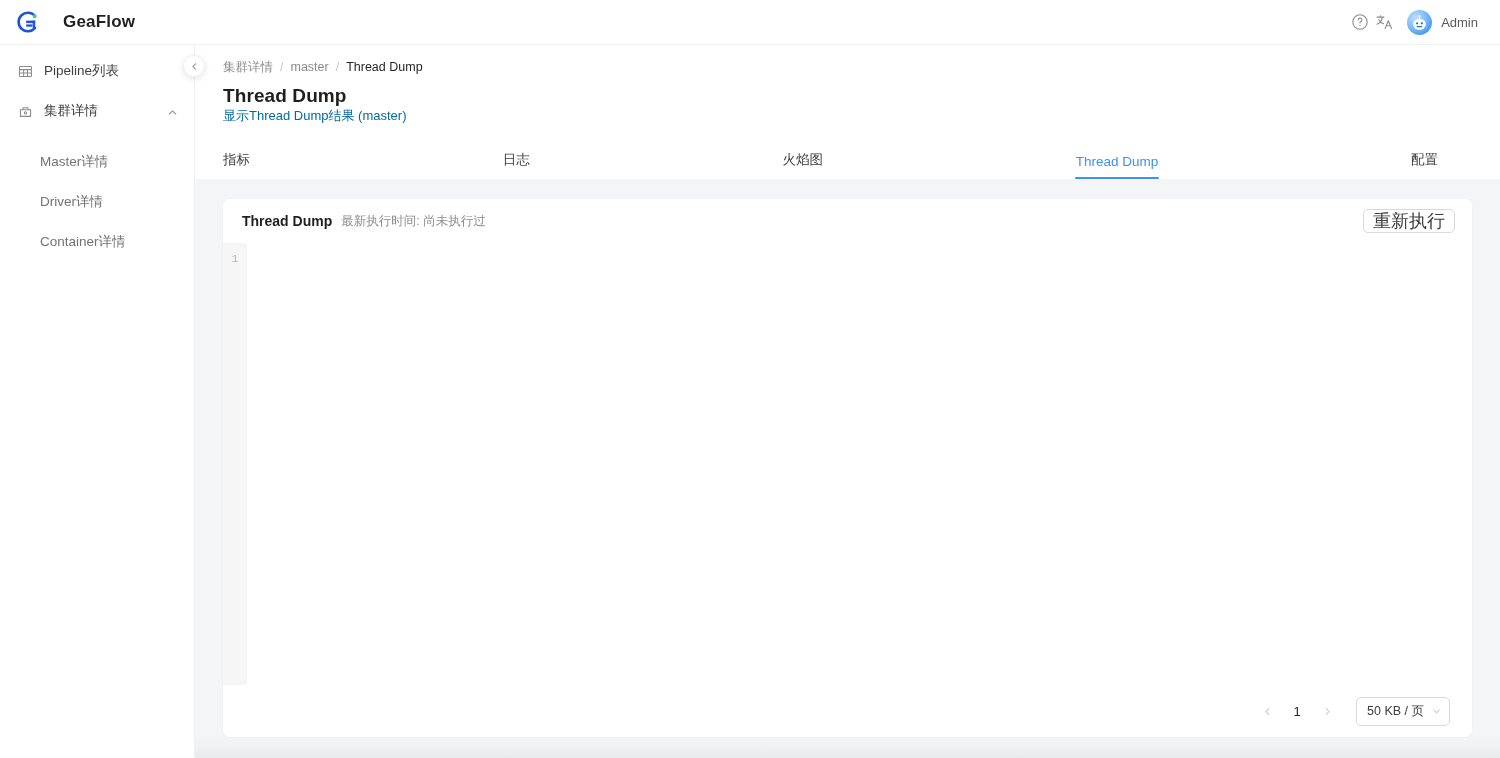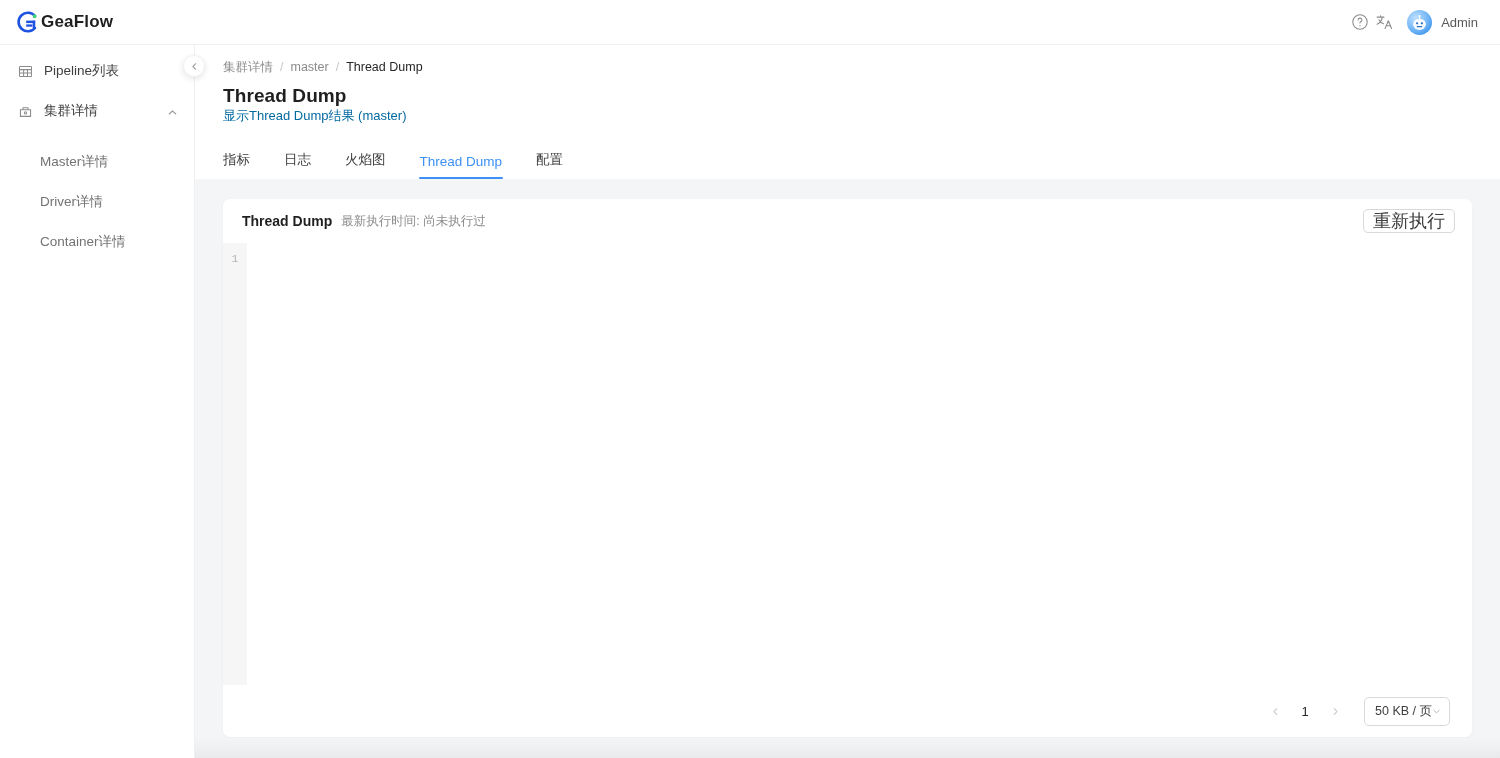--- a/index.html
+++ b/index.html
@@ -12,21 +12,21 @@
   }
 
   .app { position: relative; width: 1500px; height: 758px; background: #ffffff; }
 
   
   .topbar {
     position: absolute; top: 0; left: 0; width: 1500px; height: 45px;
     background: #ffffff; border-bottom: 1px solid #f0f0f0;
     display: flex; align-items: center; z-index: 20;
   }
-  .brand { display: flex; align-items: center; gap: 1px; padding-left: 14px; width: 195px; }
+  .brand { display: flex; align-items: center; gap: 23px; padding-left: 14px; width: 195px; }
   .brand-logo { width: 26px; height: 26px; flex: 0 0 26px; position: relative; }
   .brand-name { font-size: 17px; font-weight: 700; color: #1f1f1f; letter-spacing: .2px; }
 
   .topbar-right {
     margin-left: auto; display: flex; align-items: center; gap: 6px; padding-right: 22px;
   }
   .ticon { width: 18px; height: 18px; color: #8c8c8c; display: block; cursor: pointer; }
   .user { display: flex; align-items: center; gap: 9px; margin-left: 8px; cursor: pointer; }
   .avatar {
     width: 25px; height: 25px; border-radius: 50%;
@@ -68,21 +68,21 @@
   .page-head { padding: 12px 28px 0 28px; background: #ffffff; }
 
   .breadcrumb { display: flex; align-items: center; font-size: 12.5px; height: 20px; }
   .bc-item { color: #8c8c8c; cursor: pointer; }
   .bc-item.current { color: #262626; cursor: default; }
   .bc-sep { color: #c8c8c8; margin: 0 7px; }
 
   .page-title { font-size: 19px; font-weight: 700; color: #1f1f1f; margin-top: 8px; letter-spacing: .1px; }
   .page-desc { font-size: 13px; color: #0369a1; margin-top: 0; }
 
-  .tabs { display: flex; align-items: flex-end; margin-top: 16px; height: 38px; position: relative; }
+  .tabs { display: flex; align-items: flex-end; margin-top: 16px; height: 38px; position: relative; justify-content: space-between; }
   .tab {
     font-size: 13.5px; color: #3d3d3d; padding: 0 0 10px 0; margin-right: 34px;
     cursor: pointer; position: relative; white-space: nowrap;
   }
   .tab.active { color: #3d90f5; }
   .tab.active::after {
     content: ""; position: absolute; left: -1px; right: -1px; bottom: 0;
     height: 2px; background: #3d90f5; border-radius: 1px;
   }
 
@@ -128,21 +128,21 @@
     color: #c4c4c4; cursor: pointer; border-radius: 4px; font-size: 12px;
   }
   .pg-arrow svg { width: 9px; height: 9px; }
   .pg-num {
     min-width: 24px; height: 24px; display: flex; align-items: center; justify-content: center;
     font-size: 13px; color: #262626; cursor: pointer; border-radius: 4px;
   }
   .pg-size {
     margin-left: 11px; height: 29px; min-width: 78px; border: 1px solid #d9d9d9;
     border-radius: 5px; display: flex; align-items: center; justify-content: space-between;
-    padding: 0 8px 0 10px; font-size: 12.5px; color: #3d3d3d; cursor: pointer; 
+    padding: 0 8px 0 10px; font-size: 12.5px; color: #3d3d3d; cursor: pointer; gap: 8px;
   }
   .pg-size svg { width: 9px; height: 9px; color: #b0b0b0; flex: 0 0 9px; }
 
   .page-bottom {
     position: absolute; left: 0; bottom: 0; width: 1500px; height: 20px;
     background: linear-gradient(180deg, #f4f5f6 0%, #e9eaec 100%);
     border-top: 0; z-index: 1;
   }
   .accent-tick {
     position: absolute; left: 0; bottom: 0; width: 6px; height: 10px; background: #1b3a66;

